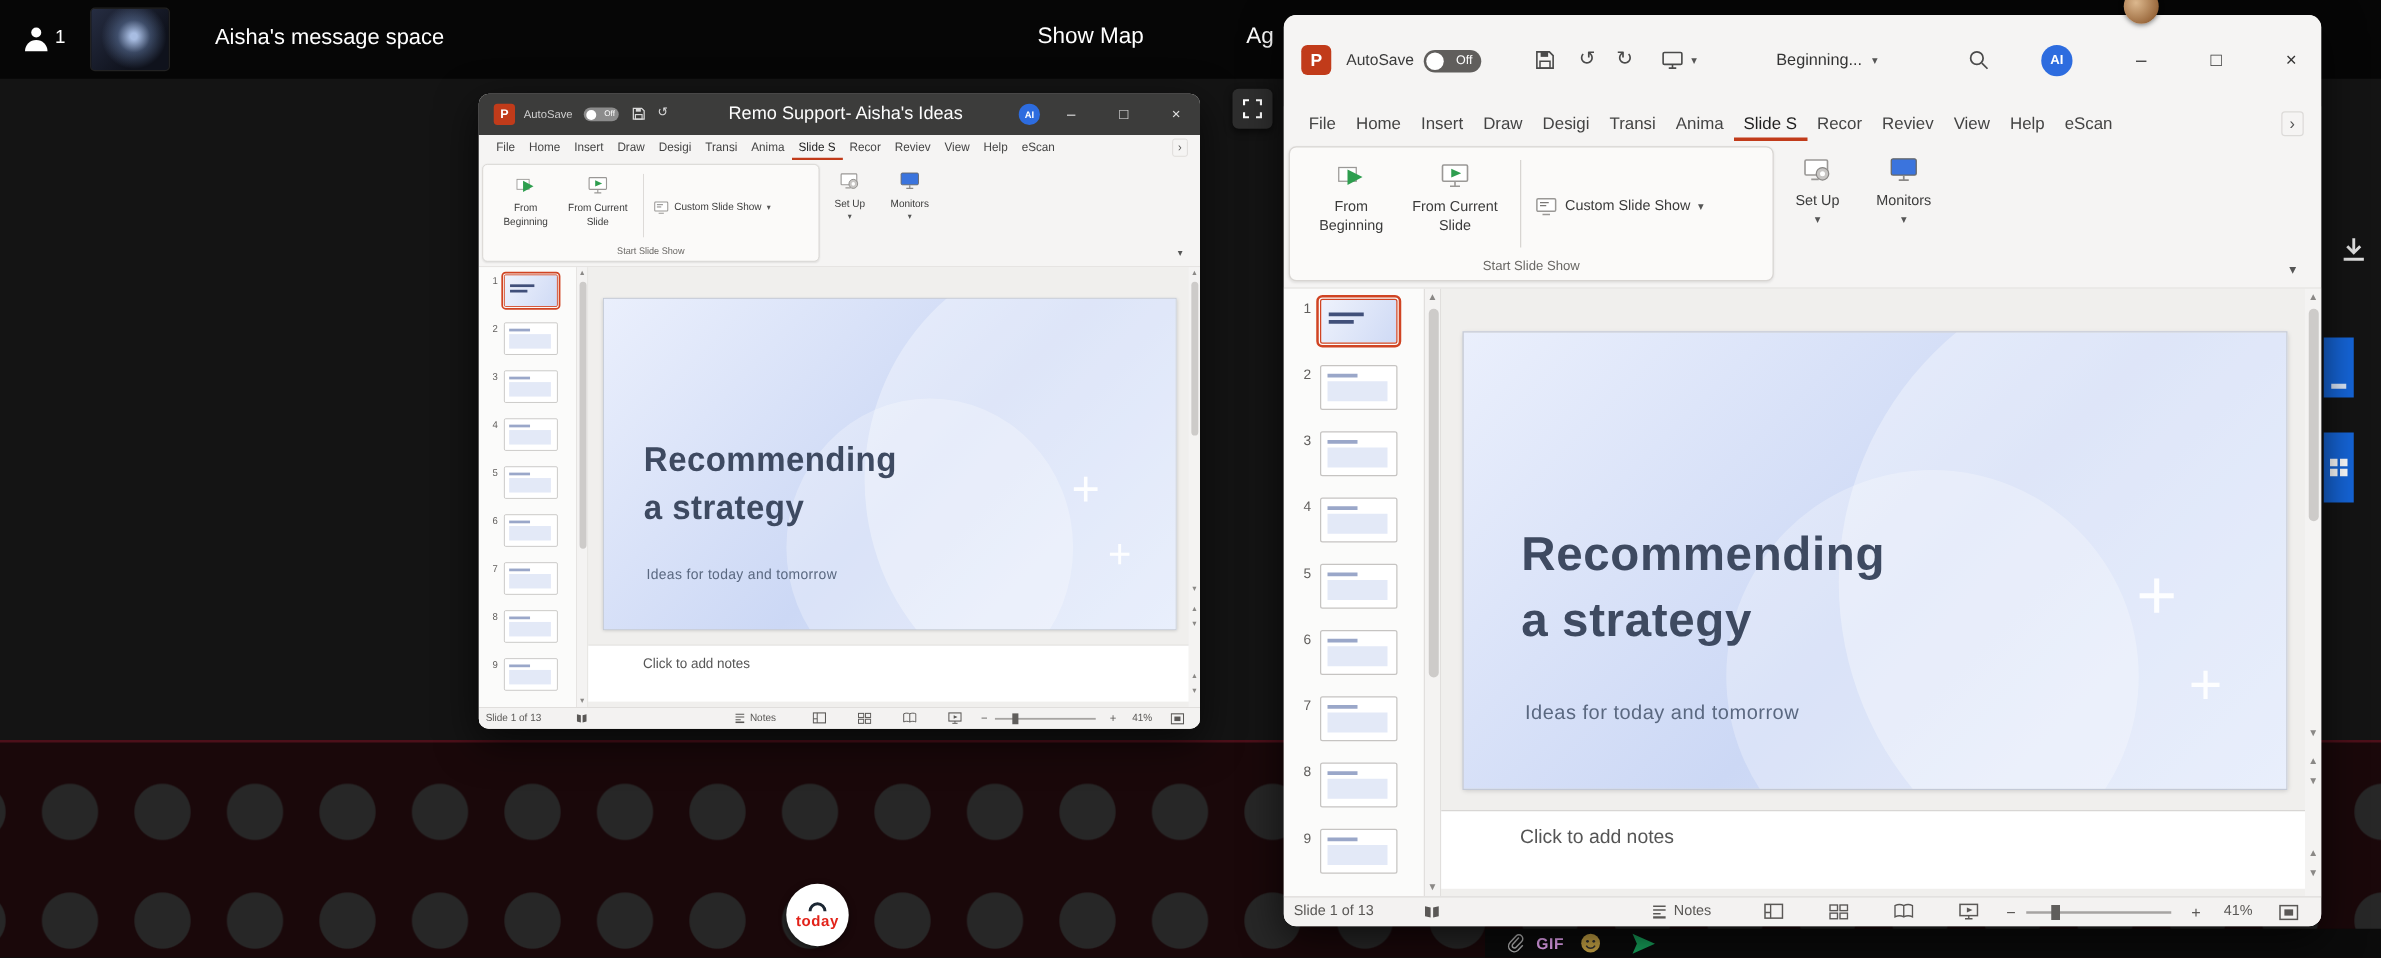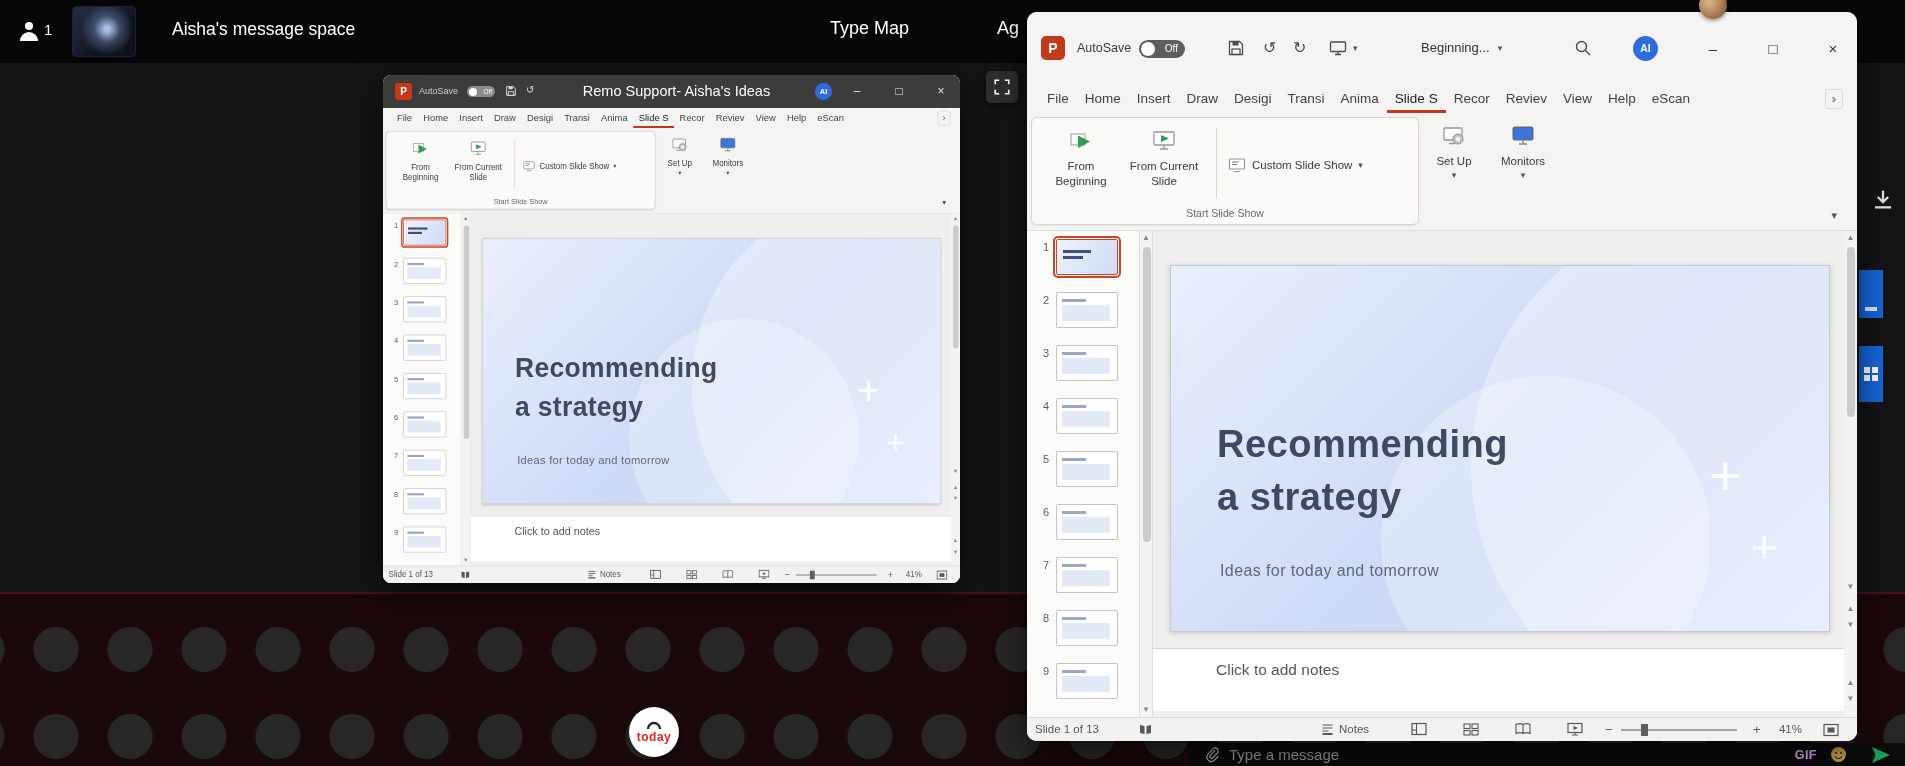--- a/index.html
+++ b/index.html
@@ -168,21 +168,21 @@
   .sb-fit { position:absolute; left:796px; top:5px; }
 </style>
 </head>
 <body>
 
 <div class="topbar">
   <div class="person-icon"></div>
   <span class="pcount">1</span>
   <div class="space-thumb"></div>
   <span class="space-title">Aisha's message space</span>
-  <span class="nav-item nav-event">Type Map</span>
+  <span class="nav-item nav-event">Show Map</span>
   <span class="nav-item nav-agenda">Ag</span>
 </div>
 
 <div class="float-avatar"></div>
 
 <div class="floor"></div>
 
 <div class="remo-logo">
   <svg width="16" height="9" viewBox="0 0 16 9">
       <path d="M2 8 a6 6 0 0 1 12 0" stroke="#1c2733" stroke-width="2.4" fill="none"></path>
@@ -638,21 +638,20 @@
     <path d="M8.5 9.5 L13 14 L17.5 9.5" fill="none" stroke="#e0e0e0" stroke-width="2"></path>
     <path d="M6 18.5 h14" stroke="#e0e0e0" stroke-width="2"></path>
   </svg>
 <div class="dock dock1"></div>
 <div class="dock dock2"></div>
 
 <div class="chat-bar">
   <svg class="chat-clip" width="16" height="17" viewBox="0 0 18 18">
       <path d="M12.5 4 L7 10 a2 2 0 0 0 3 2.7 L15 7.5 a3.5 3.5 0 0 0 -5 -4.9 L4.5 8.5 a5 5 0 0 0 7 7.1 L16 11" fill="none" stroke="#b8b8b8" stroke-width="1.3"></path>
     </svg>
-  <input class="chat-input" placeholder="Type a message" style="">
   <span class="gif-label">GIF</span>
   <svg class="chat-smiley" width="17" height="17" viewBox="0 0 17 17">
       <circle cx="8.5" cy="8.5" r="7.5" fill="#c9a545"></circle>
       <circle cx="6" cy="7" r="1.1" fill="#333"></circle>
       <circle cx="11" cy="7" r="1.1" fill="#333"></circle>
       <path d="M5 10.5 a4 4 0 0 0 7 0" stroke="#333" stroke-width="1.2" fill="none"></path>
     </svg>
   <svg class="chat-send" width="20" height="18" viewBox="0 0 20 18">
       <path d="M1 1 L19 9 L1 17 L4.5 9 Z" fill="#17a15b"></path>
     </svg>

